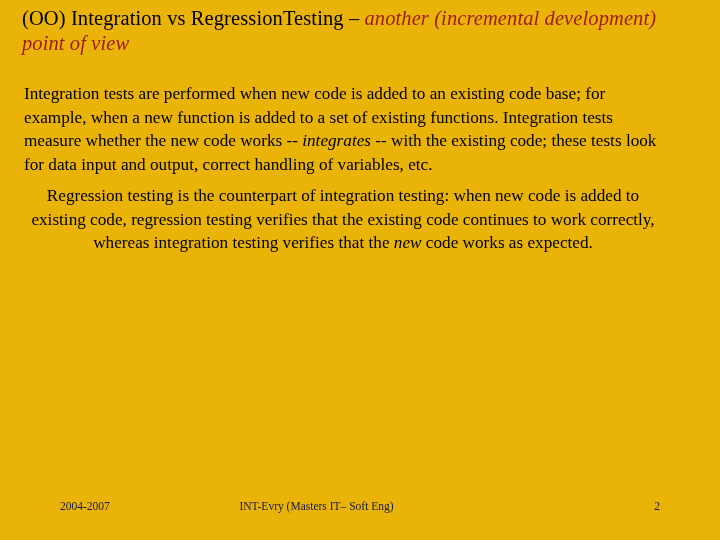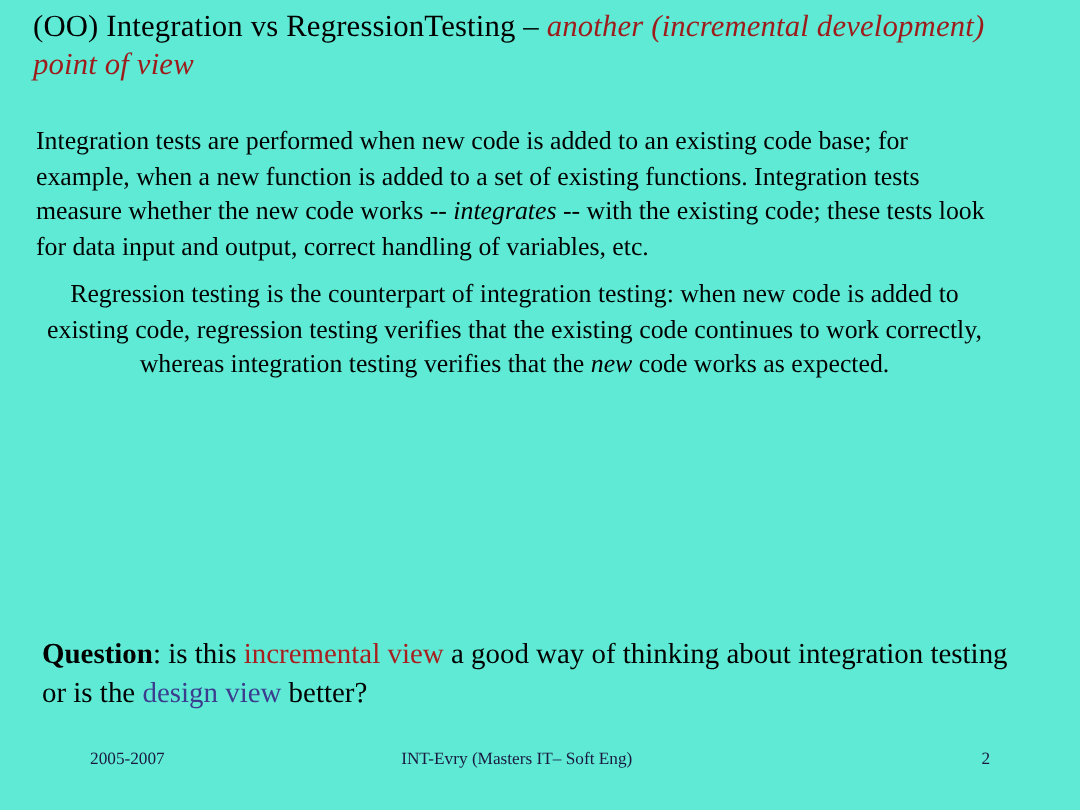--- a/index.html
+++ b/index.html
@@ -13,21 +13,21 @@
     overflow: hidden;
     background: #fffacd;
     font-family: "Liberation Serif", "DejaVu Serif", serif;
   }
 
   .slide {
     position: relative;
     width: 720px;
     height: 540px;
     box-sizing: border-box;
-    background: #5eead4;
+    background: #eab308;
   }
 
   
   .title {
     position: absolute;
     left: 22px;
     top: 6px;
     width: 672px;
     font-size: 20.5px;
     line-height: 25px;
@@ -98,21 +98,20 @@
     top: 0;
     white-space: nowrap;
   }
   .footer .f-center {
     position: absolute;
     left: 0;
     top: 0;
     width: 633px;
     text-align: center;
     white-space: nowrap;
-    padding-left: 28px;
   }
   .footer .f-page {
     position: absolute;
     right: 60px;
     top: 0;
     text-align: right;
     white-space: nowrap;
   }
 </style>
 </head>
@@ -130,23 +129,20 @@
       <span>Integration tests are performed when new code is added to an existing code base; for example, when a new function is added to a set of existing functions. Integration tests measure whether the new code works -- </span><em>integrates</em><span> -- with the existing code; these tests look for data input and output, correct handling of variables, etc.</span>
     </p>
 
     <p class="para p2">
       <span>Regression testing is the counterpart of integration testing: when new code is added to existing code, regression testing verifies that the existing code continues to work correctly, whereas integration testing verifies that the </span><em>new</em><span> code works as expected.</span>
     </p>
 
 
   </div>
 
-  <div class="question-block">
-    <span class="q-label">Question</span><span>: is this </span><span class="accent-red">incremental view</span><span> a good way of thinking about integration testing or is the </span><span class="accent-blue">design view</span><span> better?</span>
-  </div>
 
   <div class="footer">
-    <span class="f-date">2005-2007</span>
+    <span class="f-date">2004-2007</span>
     <span class="f-center">INT-Evry (Masters IT– Soft Eng)</span>
     <span class="f-page">2</span>
   </div>
 
 </div>
 
 </body></html>

